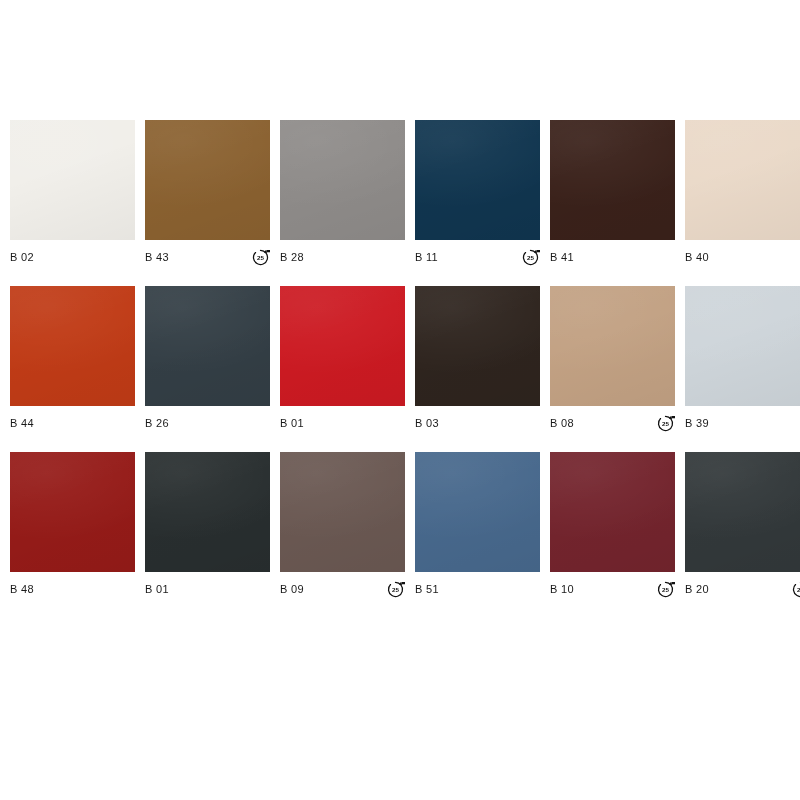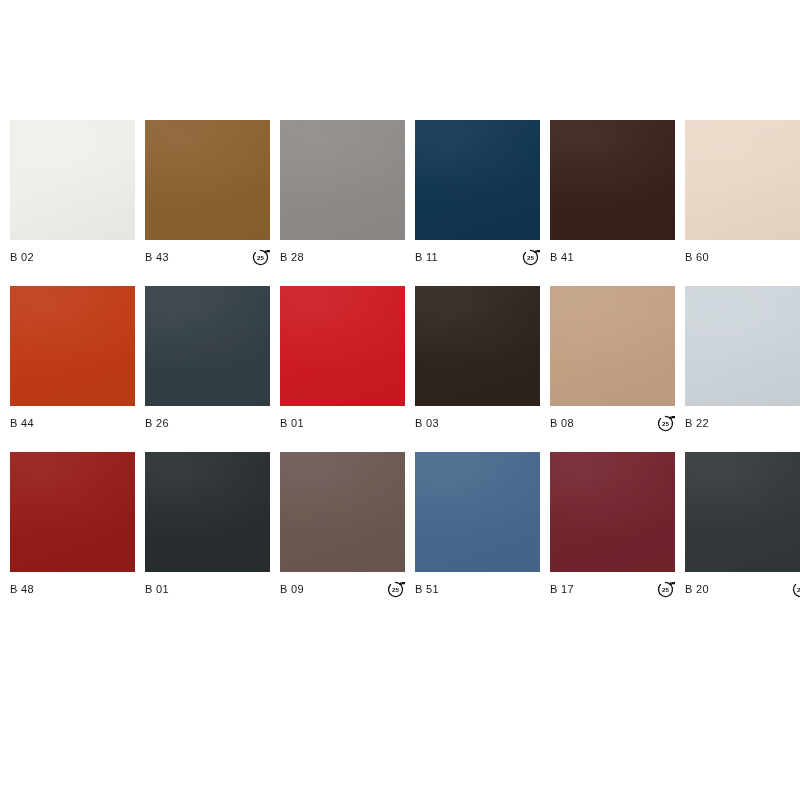--- a/index.html
+++ b/index.html
@@ -116,21 +116,21 @@
       </div>
       <div class="swatch-cell">
         <div class="swatch-chip" style="background: rgb(58, 33, 26);"></div>
         <div class="swatch-meta">
           <span class="swatch-label">B 41</span>
         </div>
       </div>
       <div class="swatch-cell">
         <div class="swatch-chip" style="background: rgb(234, 217, 200);"></div>
         <div class="swatch-meta">
-          <span class="swatch-label">B 60</span>
+          <span class="swatch-label">B 40</span>
         </div>
       </div>
       <div class="swatch-cell">
         <div class="swatch-chip" style="background: rgb(192, 59, 22);"></div>
         <div class="swatch-meta">
           <span class="swatch-label">B 44</span>
         </div>
       </div>
       <div class="swatch-cell">
         <div class="swatch-chip" style="background: rgb(51, 62, 69);"></div>
@@ -160,21 +160,21 @@
               <path d="M16 4.2 a11.8 11.8 0 1 1 -8.35 3.45" fill="none" stroke="#111" stroke-width="2.1" stroke-linecap="round"></path>
               <path d="M25.1 3.2 l2.0 5.1 -5.4 -0.9 z" fill="#111"></path>
               <text x="16" y="20.4" text-anchor="middle" font-family="Liberation Sans, sans-serif" font-size="10.5" font-weight="bold" fill="#111">25</text>
             </svg>
           </span>
         </div>
       </div>
       <div class="swatch-cell">
         <div class="swatch-chip" style="background: rgb(206, 213, 218);"></div>
         <div class="swatch-meta">
-          <span class="swatch-label">B 22</span>
+          <span class="swatch-label">B 39</span>
         </div>
       </div>
       <div class="swatch-cell">
         <div class="swatch-chip" style="background: rgb(149, 27, 24);"></div>
         <div class="swatch-meta">
           <span class="swatch-label">B 48</span>
         </div>
       </div>
       <div class="swatch-cell">
         <div class="swatch-chip" style="background: rgb(40, 46, 47);"></div>
@@ -198,21 +198,21 @@
       </div>
       <div class="swatch-cell">
         <div class="swatch-chip" style="background: rgb(71, 104, 140);"></div>
         <div class="swatch-meta">
           <span class="swatch-label">B 51</span>
         </div>
       </div>
       <div class="swatch-cell">
         <div class="swatch-chip" style="background: rgb(115, 36, 45);"></div>
         <div class="swatch-meta">
-          <span class="swatch-label">B 17</span>
+          <span class="swatch-label">B 10</span>
           <span class="warranty-badge">
             <svg viewBox="0 0 32 32" width="19" height="19" aria-hidden="true">
               <path d="M26 7.2 V3.4 h6.2 v3.8 z" fill="#111"></path>
               <path d="M16 4.2 a11.8 11.8 0 1 1 -8.35 3.45" fill="none" stroke="#111" stroke-width="2.1" stroke-linecap="round"></path>
               <path d="M25.1 3.2 l2.0 5.1 -5.4 -0.9 z" fill="#111"></path>
               <text x="16" y="20.4" text-anchor="middle" font-family="Liberation Sans, sans-serif" font-size="10.5" font-weight="bold" fill="#111">25</text>
             </svg>
           </span>
         </div>
       </div>

